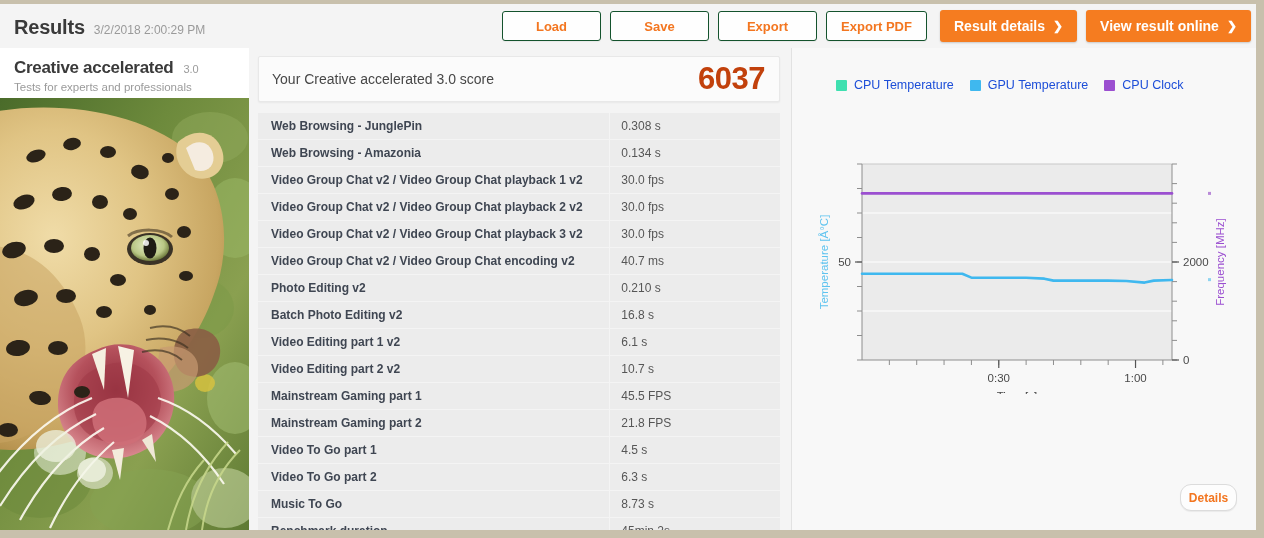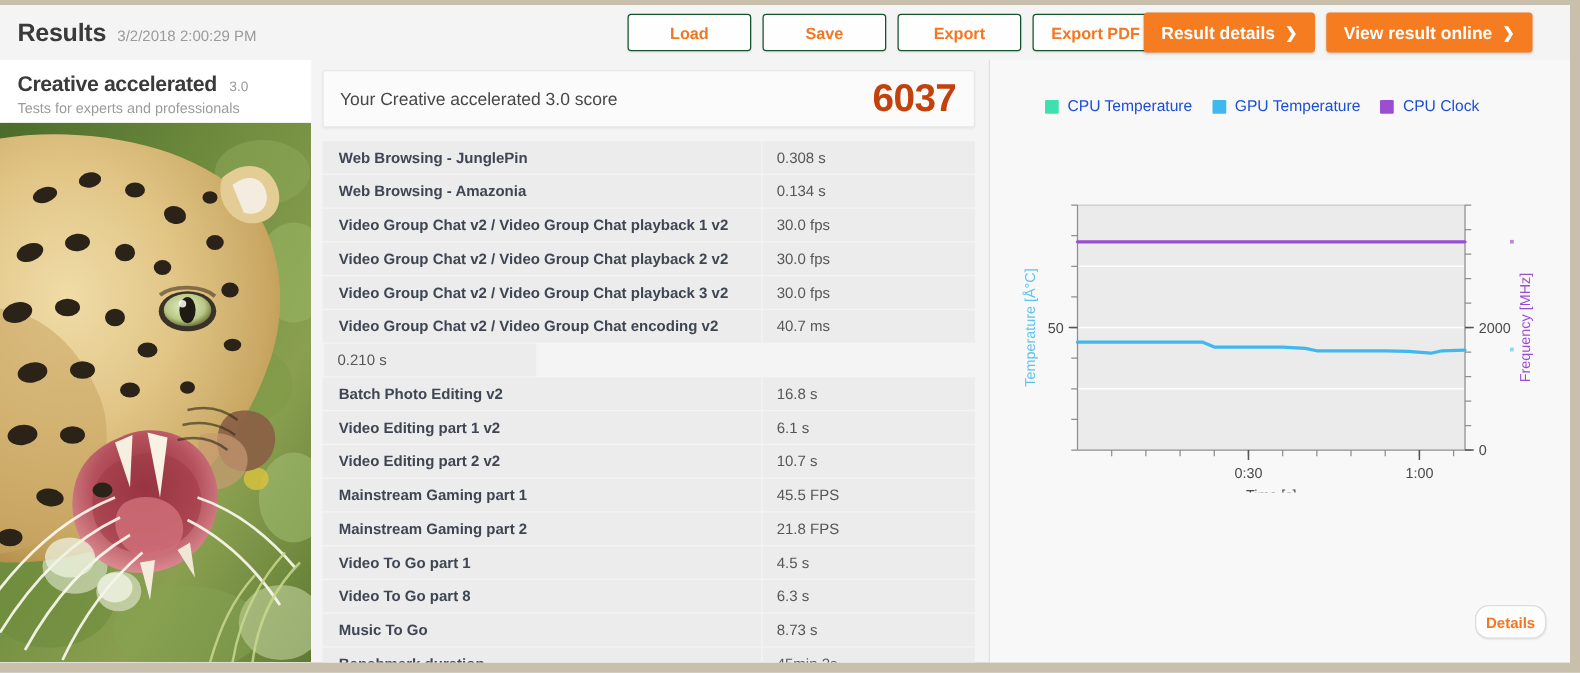--- a/index.html
+++ b/index.html
@@ -142,21 +142,21 @@
         <span>Save</span>
       </div>
       <div class="btn wide">
         <span>Export</span>
       </div>
       <div class="btn pdf">
         <span>Export PDF</span>
       </div>
     </div>
 
-    <div class="btn-row" style="left:915px; top:6px;border-radius:13px;">
+    <div class="btn-row" style="left:940px; top:6px;border-radius:13px;">
       <div class="btn-orange">
         <span>Result details</span>
         <span class="chev">❯</span>
       </div>
       <div class="btn-orange">
         <span>View result online</span>
         <span class="chev">❯</span>
       </div>
     </div>
   </div>
@@ -334,20 +334,21 @@
         </div>
         <div class="res-row">
           <div class="res-name">Video Group Chat v2 / Video Group Chat playback 3 v2</div>
           <div class="res-val">30.0 fps</div>
         </div>
         <div class="res-row">
           <div class="res-name">Video Group Chat v2 / Video Group Chat encoding v2</div>
           <div class="res-val">40.7 ms</div>
         </div>
         <div class="res-row">
+          <div class="res-name">Photo Editing v2</div>
           <div class="res-val">0.210 s</div>
         </div>
         <div class="res-row">
           <div class="res-name">Batch Photo Editing v2</div>
           <div class="res-val">16.8 s</div>
         </div>
         <div class="res-row">
           <div class="res-name">Video Editing part 1 v2</div>
           <div class="res-val">6.1 s</div>
         </div>
@@ -361,21 +362,21 @@
         </div>
         <div class="res-row">
           <div class="res-name">Mainstream Gaming part 2</div>
           <div class="res-val">21.8 FPS</div>
         </div>
         <div class="res-row">
           <div class="res-name">Video To Go part 1</div>
           <div class="res-val">4.5 s</div>
         </div>
         <div class="res-row">
-          <div class="res-name">Video To Go part 8</div>
+          <div class="res-name">Video To Go part 2</div>
           <div class="res-val">6.3 s</div>
         </div>
         <div class="res-row">
           <div class="res-name">Music To Go</div>
           <div class="res-val">8.73 s</div>
         </div>
         <div class="res-row">
           <div class="res-name">Benchmark duration</div>
           <div class="res-val">45min 2s</div>
         </div>

